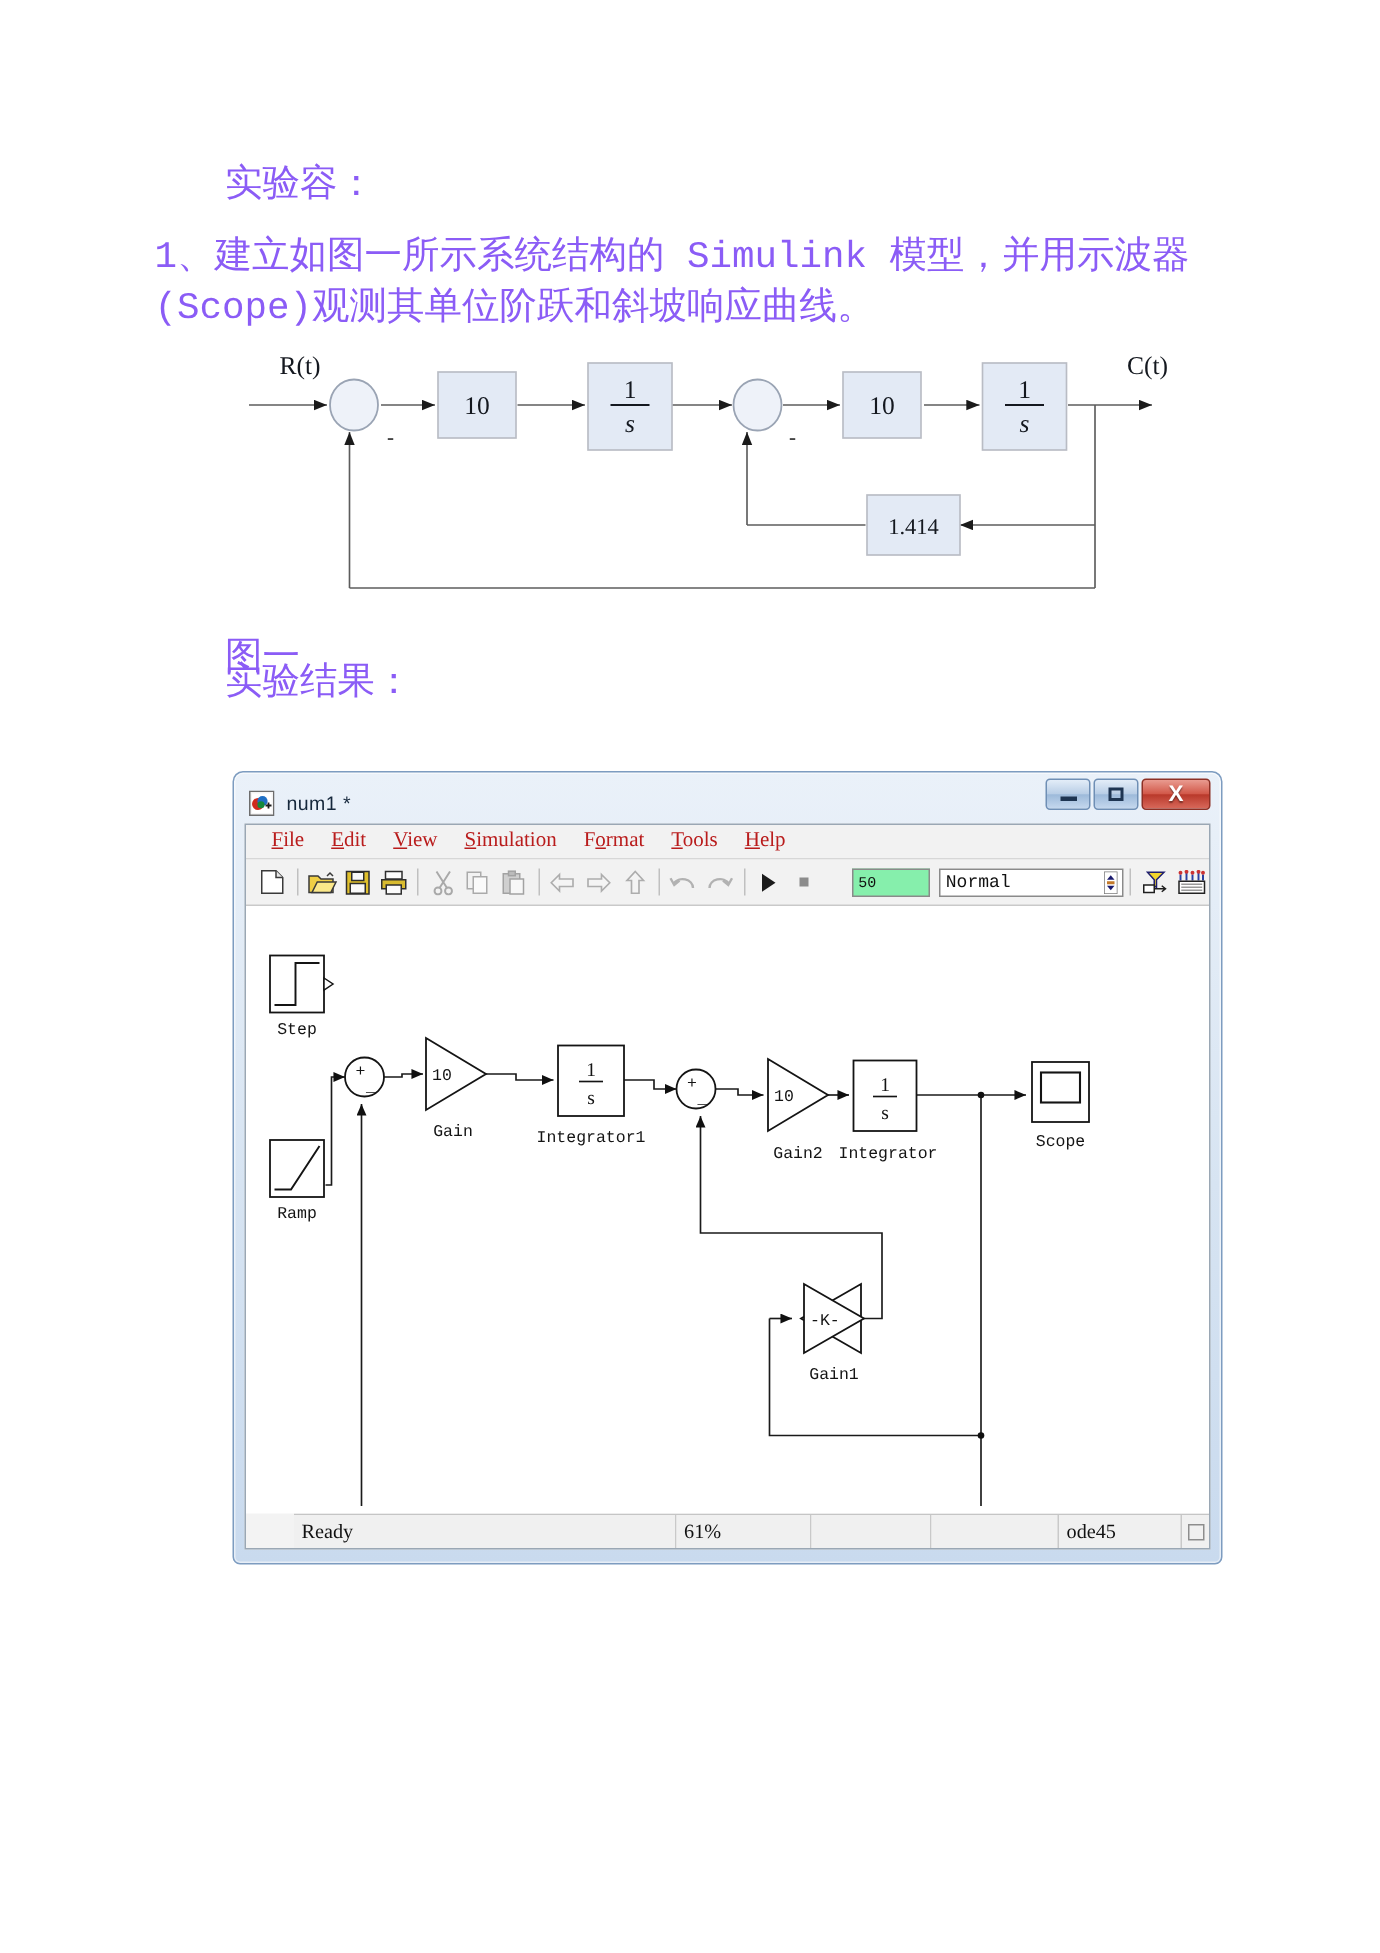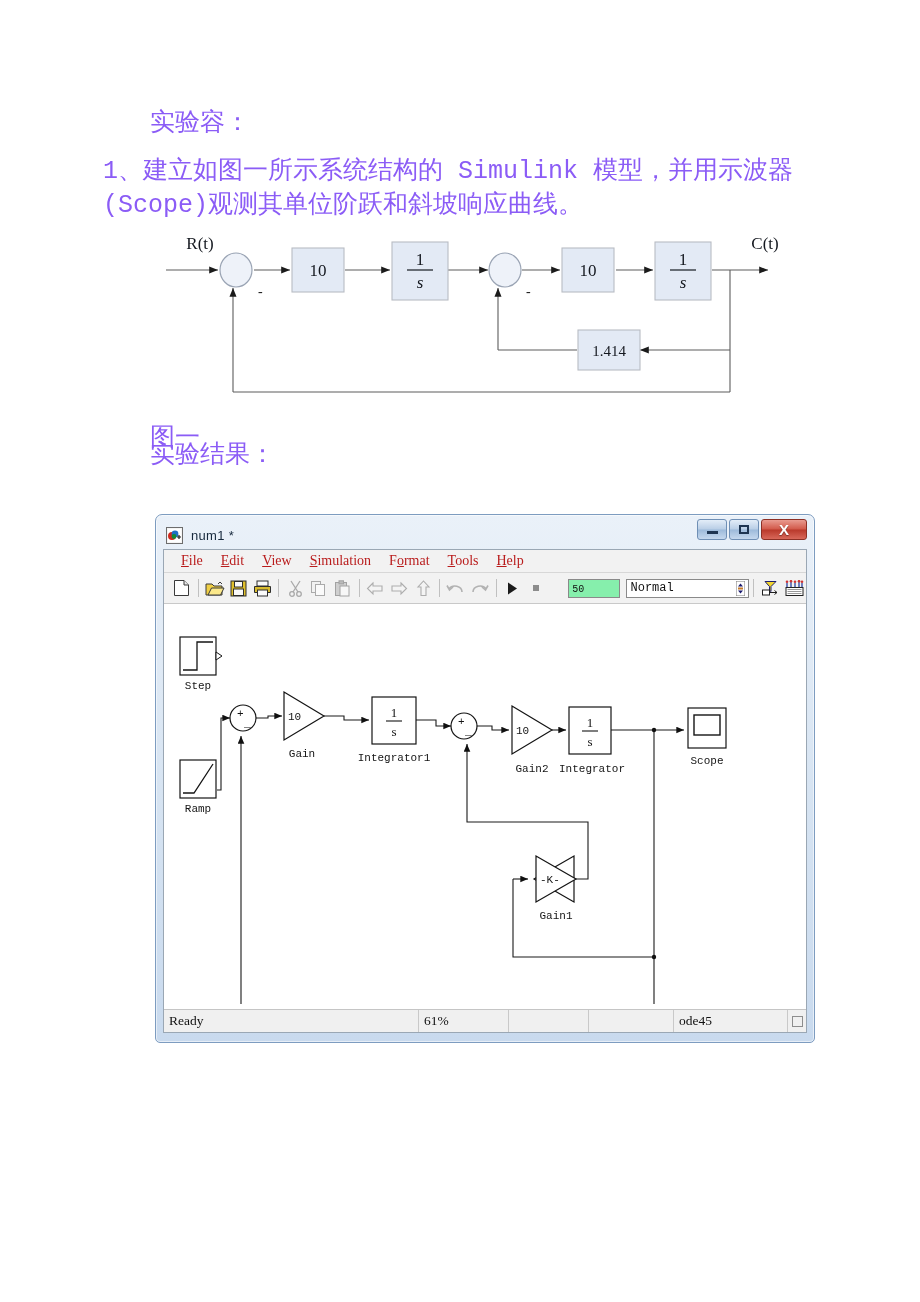--- a/index.html
+++ b/index.html
@@ -211,20 +211,21 @@
   .statusbar {
     height: 22px;
     background: #f0f0f0;
     border-top: 1px solid #c5c5c5;
     display: flex;
     align-items: stretch;
     flex: 0 0 auto;
     font-family: "Liberation Serif", serif;
     font-size: 13.5px;
     color: #111;
+    margin-left: 32px;
   }
   .sb-cell {
     border-right: 1px solid #c9c9c9;
     display: flex; align-items: center;
     padding-left: 5px;
     box-sizing: border-box;
     background: #f0f0f0;
   }
   .sb-ready { flex: 0 0 255px; }
   .sb-zoom  { flex: 0 0 90px; }

